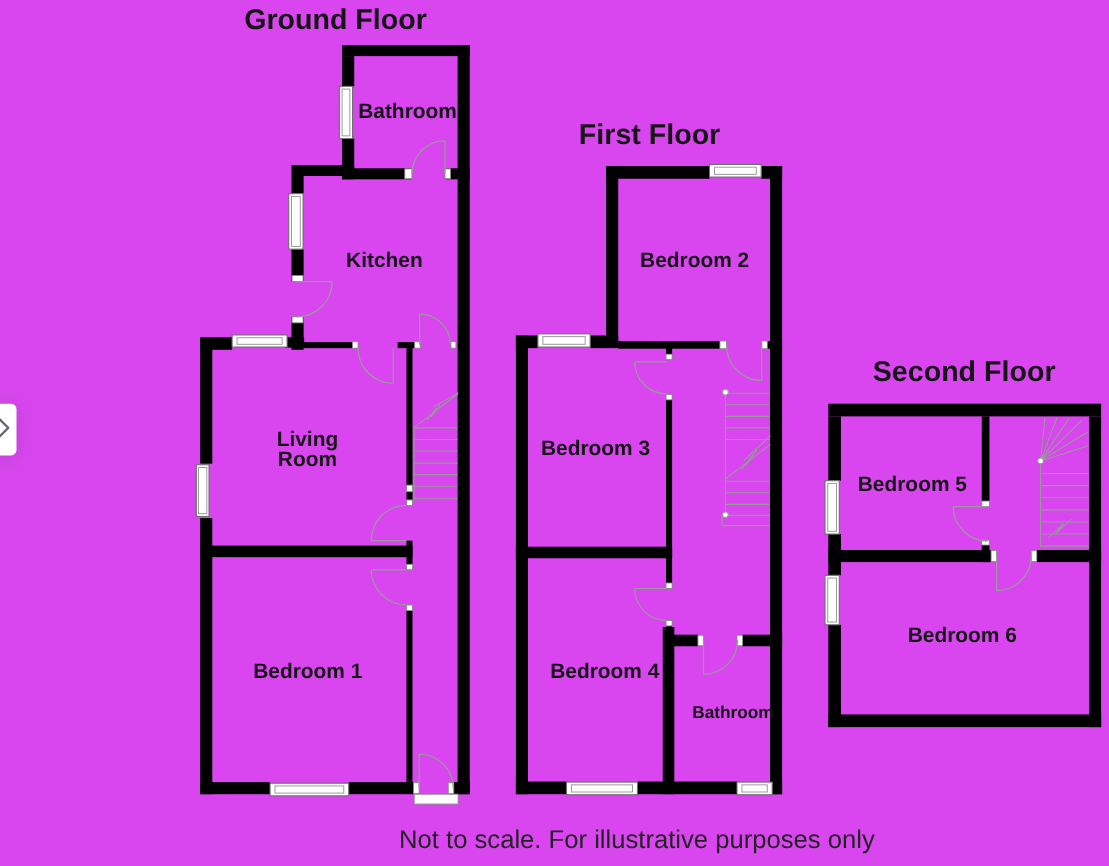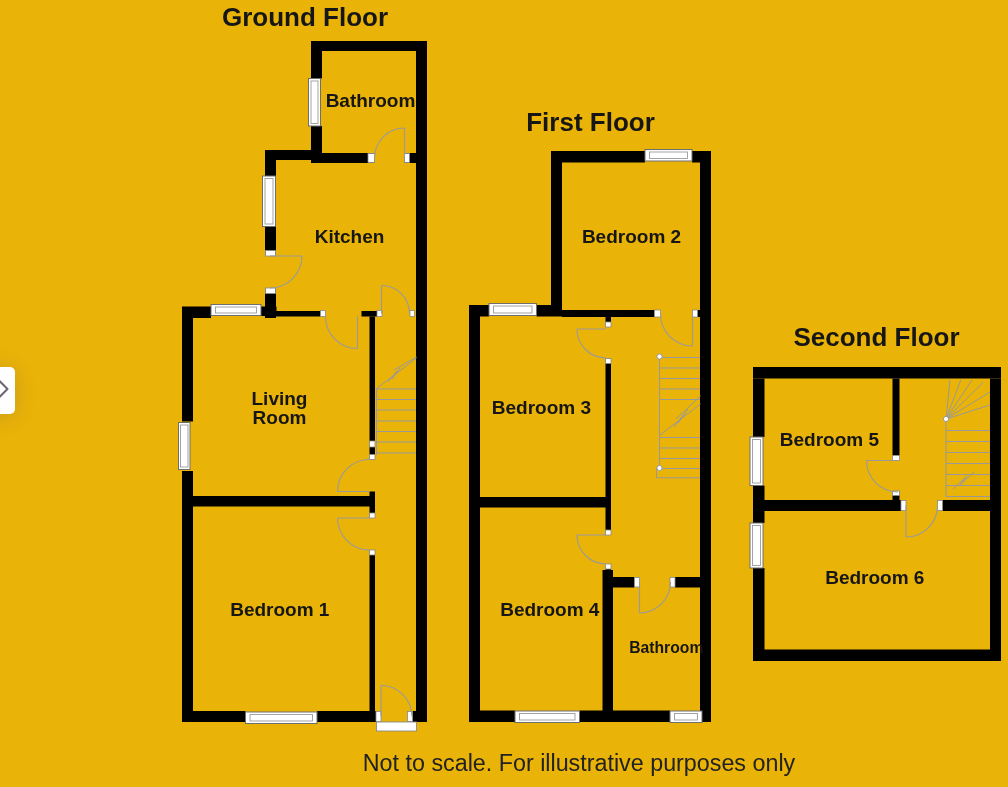--- a/index.html
+++ b/index.html
@@ -1,16 +1,16 @@
 <!DOCTYPE html>
 <html><head>
 <meta charset="utf-8">
 <style>
   html,body{margin:0;padding:0;background:#ffffff;}
-  #stage{position:relative;will-change:transform;width:1008px;height:787px;overflow:hidden;background:#eab308;
+  #stage{position:relative;will-change:transform;width:1008px;height:787px;overflow:hidden;background:#d946ef;
          font-family:"Liberation Sans", sans-serif;}
   #navbtn{position:absolute;left:-32px;top:367px;width:47px;height:46.5px;background:#fff;
           border-radius:5px;box-shadow:0 2px 20px rgba(75,70,95,.22);}
   svg text{font-family:"Liberation Sans", sans-serif;fill:#161616;}
   .lbl{font-weight:bold;font-size:19px;}
   .ttl{font-weight:bold;font-size:26px;}
 </style>
 </head>
 <body>
 <div id="stage">

